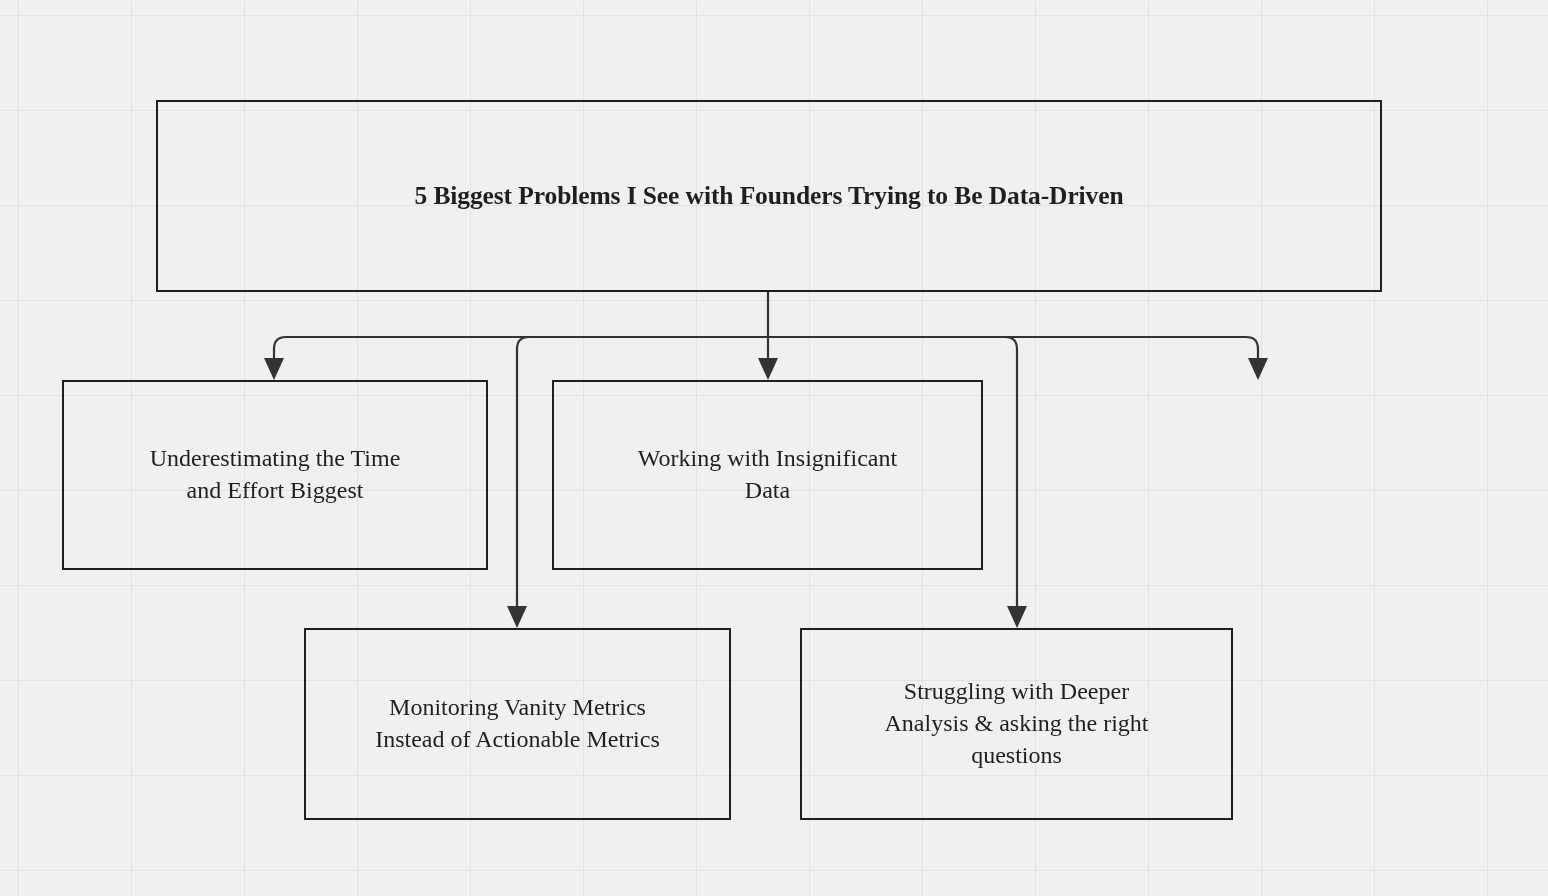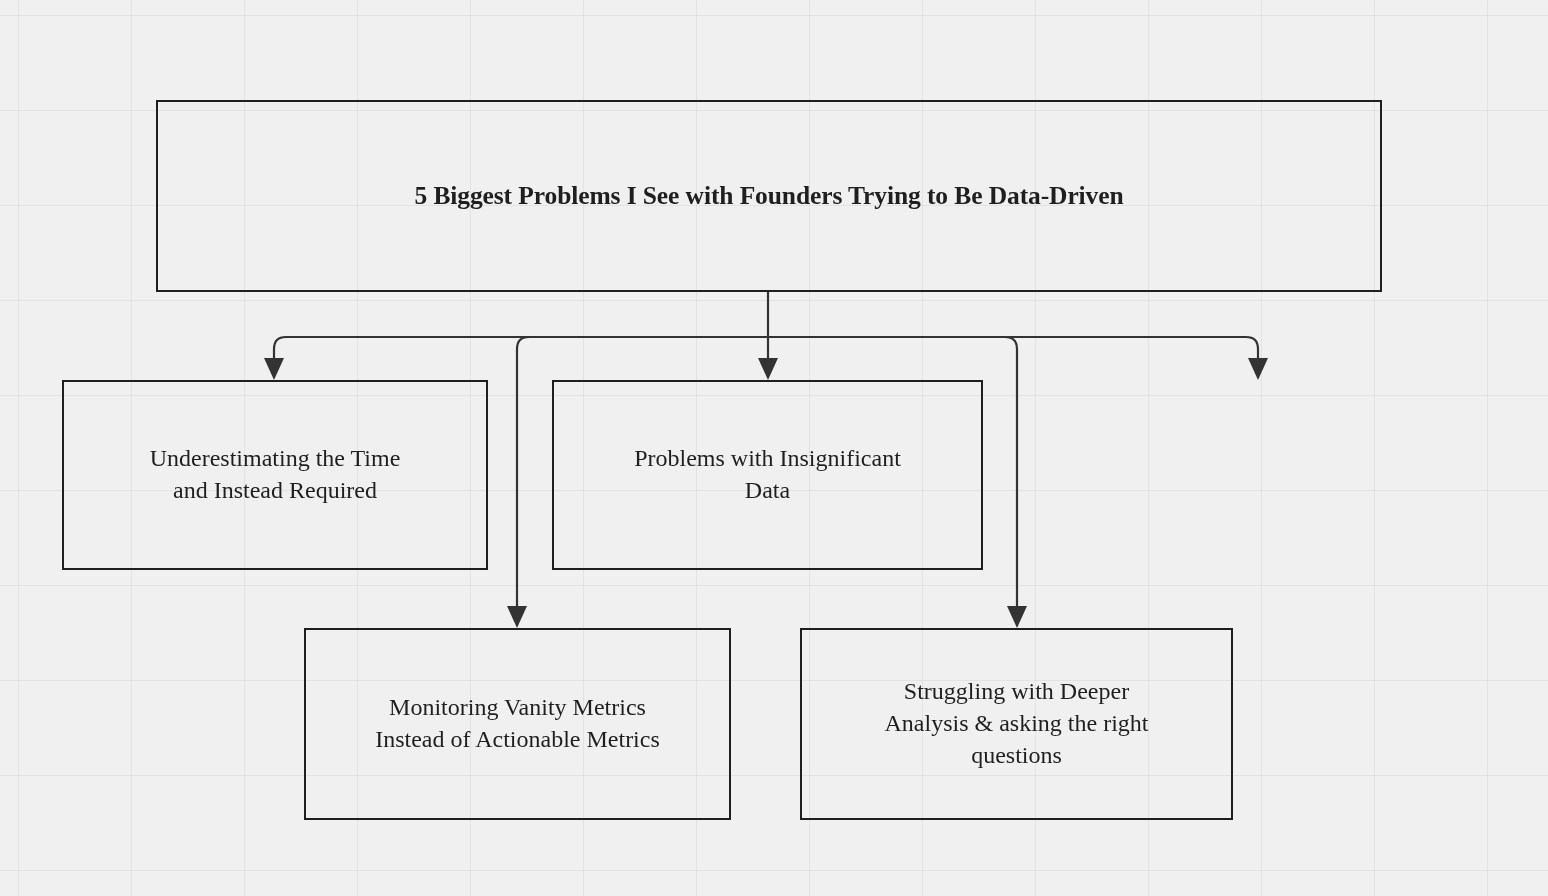--- a/index.html
+++ b/index.html
@@ -100,25 +100,25 @@
     <path class="edge-path" d="M 768,337 L 1246,337 Q 1258,337 1258,349 L 1258,369"></path>
     <polygon class="edge-head" points="1258,380 1248,358 1268,358"></polygon>
   </svg>
 
   <div class="node" id="node-root">
     <div class="label">5 Biggest Problems I See with Founders Trying to Be Data-Driven</div>
   </div>
 
   <div class="node child" id="node-time">
     <div class="label">Underestimating the Time
-and Instead Required</div>
+and Effort Biggest</div>
   </div>
 
   <div class="node child" id="node-insig">
-    <div class="label">Problems with Insignificant
+    <div class="label">Working with Insignificant
 Data</div>
   </div>
 
 
   <div class="node child" id="node-vanity">
     <div class="label">Monitoring Vanity Metrics
 Instead of Actionable Metrics</div>
   </div>
 
   <div class="node child" id="node-deeper">

